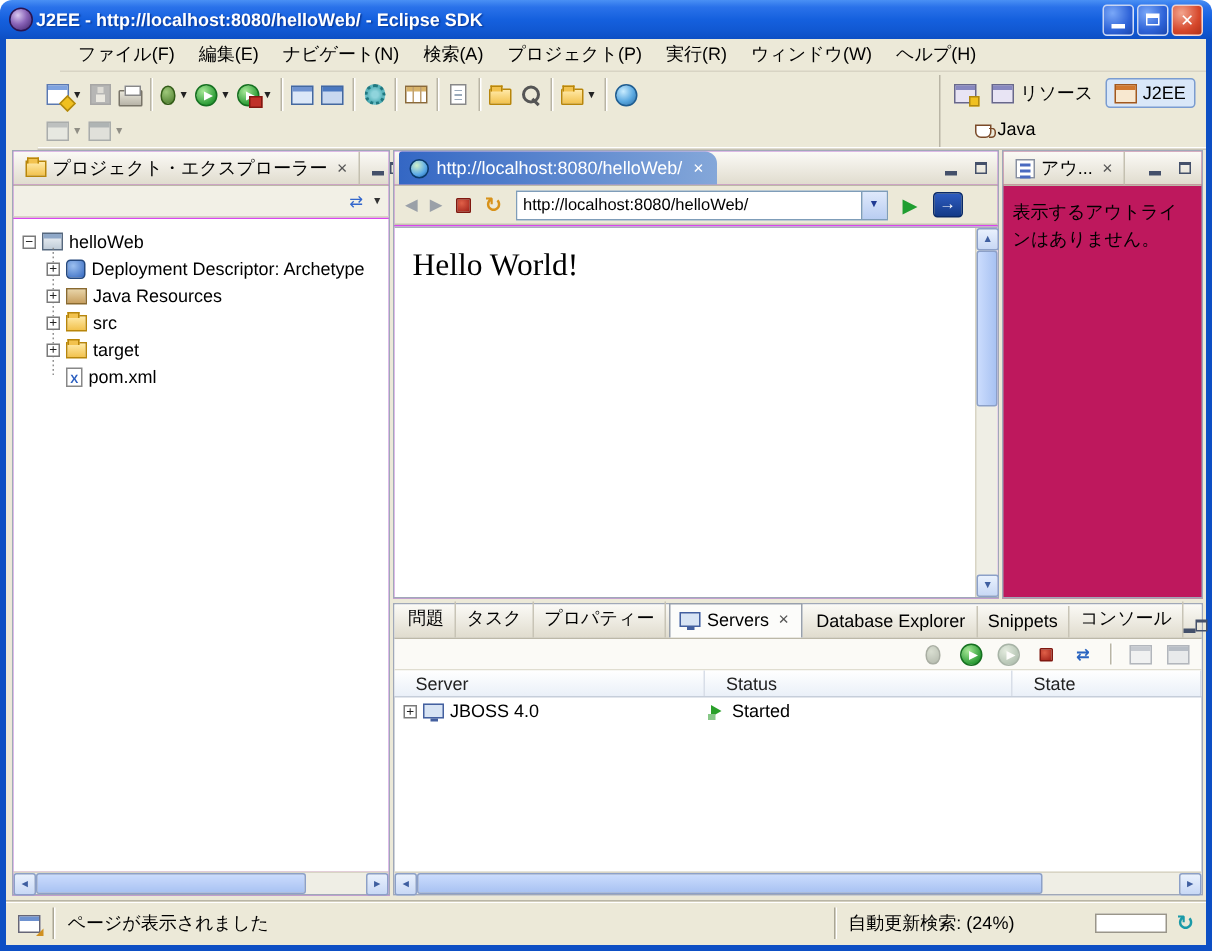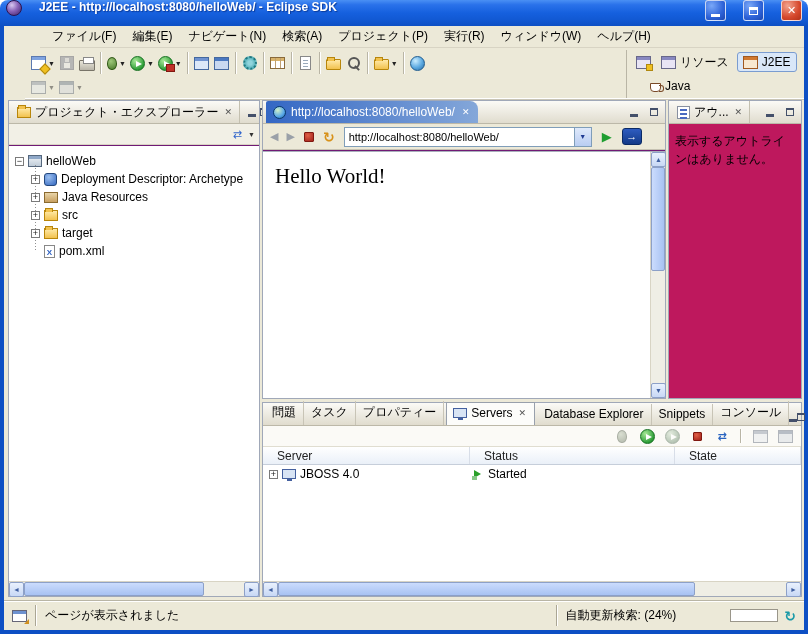--- a/index.html
+++ b/index.html
@@ -2,21 +2,21 @@
 <html><head>
 <meta charset="utf-8">
 <style>
   * { margin:0; padding:0; box-sizing:border-box; }
   body { width:808px; height:634px; font-family:"Liberation Sans","DejaVu Sans",sans-serif; font-size:12px; color:#000; background:#fff; }
   .screen { position:relative; width:808px; height:634px; overflow:hidden; }
 
   
   .titlebar { position:absolute; top:0; left:0; right:0; height:26px; border-radius:8px 8px 0 0;
     background:linear-gradient(180deg,#4a90f4 0%,#2a72ea 18%,#1560de 50%,#1158d2 78%,#0d4fc4 100%);
-    display:flex; align-items:flex-start; padding:0 6px; gap:17px; }
+    display:flex; align-items:center; padding:0 6px; gap:2px; }
   .title-text { color:#fff; font-weight:bold; font-size:12px; text-shadow:1px 1px 1px #0a3a9a; flex:1;
     white-space:nowrap; overflow:hidden; }
   .eclipse-logo { width:16px; height:16px; border-radius:50%;
     background:radial-gradient(circle at 35% 30%, #d8c8f0 0%, #8a64b8 45%, #3a1f66 100%);
     border:1px solid #2a1450; flex:none; }
   .tb-btn { width:21px; height:21px; border-radius:3px; border:1px solid rgba(255,255,255,.75);
     display:flex; align-items:center; justify-content:center; color:#fff; flex:none;
     background:radial-gradient(circle at 30% 25%, #7aa8f8, #2e63d8 60%, #1a46b0); }
   .tb-btn.close { background:radial-gradient(circle at 30% 25%, #f2a48e, #d6482c 60%, #b03018); font-weight:bold; font-size:11px; }
   .g-min { width:9px; height:3px; background:#fff; margin-top:9px; }
@@ -81,21 +81,21 @@
   .persp-btn { display:flex; align-items:center; gap:4px; padding:2px 5px; border-radius:3px; white-space:nowrap; }
   .persp-btn.selected { background:#d9e7f8; border:1px solid #7a9cd0; }
   .i-persp { width:15px; height:13px; background:#e8e4f4; border:1px solid #68688a; position:relative; flex:none; }
   .i-persp::before { content:""; position:absolute; left:0; top:0; right:0; height:3px; background:#8888c0; }
   .i-persp.open::after { content:""; position:absolute; right:-3px; bottom:-3px; width:5px; height:5px; background:#f0c020; border:1px solid #b08810; }
   .i-persp.j2ee { background:#f8e8d0; border-color:#a05820; } .i-persp.j2ee::before { background:#d07830; }
   .i-java { width:11px; height:9px; background:#fff; border:1px solid #7a4a28; border-radius:0 0 4px 4px; position:relative; margin-top:3px; flex:none; }
   .i-java::after { content:""; position:absolute; right:-4px; top:1px; width:4px; height:5px; border:1px solid #7a4a28; border-left:none; border-radius:0 3px 3px 0; }
 
   
-  .view { position:absolute; background:#701a75; border:1px solid #a0a8b8; }
+  .view { position:absolute; background:#d946ef; border:1px solid #a0a8b8; }
   .view-header { height:23px; background:linear-gradient(180deg,#fbfaf6,#e0dcce); border-bottom:1px solid #bcb8a8;
     display:flex; align-items:center; padding:0 3px; gap:4px; }
   .view-tab { display:flex; align-items:center; gap:4px; padding:0 5px; height:22px; border-right:1px solid #c4c0b0; }
   .view-title { white-space:nowrap; overflow:hidden; }
   .x-close { font-size:9px; color:#555; padding:0 2px; }
   .hdr-spacer { flex:1; }
   .wbtn { width:16px; height:16px; display:flex; align-items:center; justify-content:center; }
   .g-vmin { width:8px; height:3px; background:#44506a; margin-top:7px; }
   .g-vmax { width:8px; height:8px; border:1px solid #44506a; border-top:2px solid #44506a; }
   .view-toolbar { height:21px; background:#f2f0e6; border-bottom:1px solid #d8d4c4; display:flex; align-items:center; justify-content:flex-end; padding:0 4px; gap:6px; }

